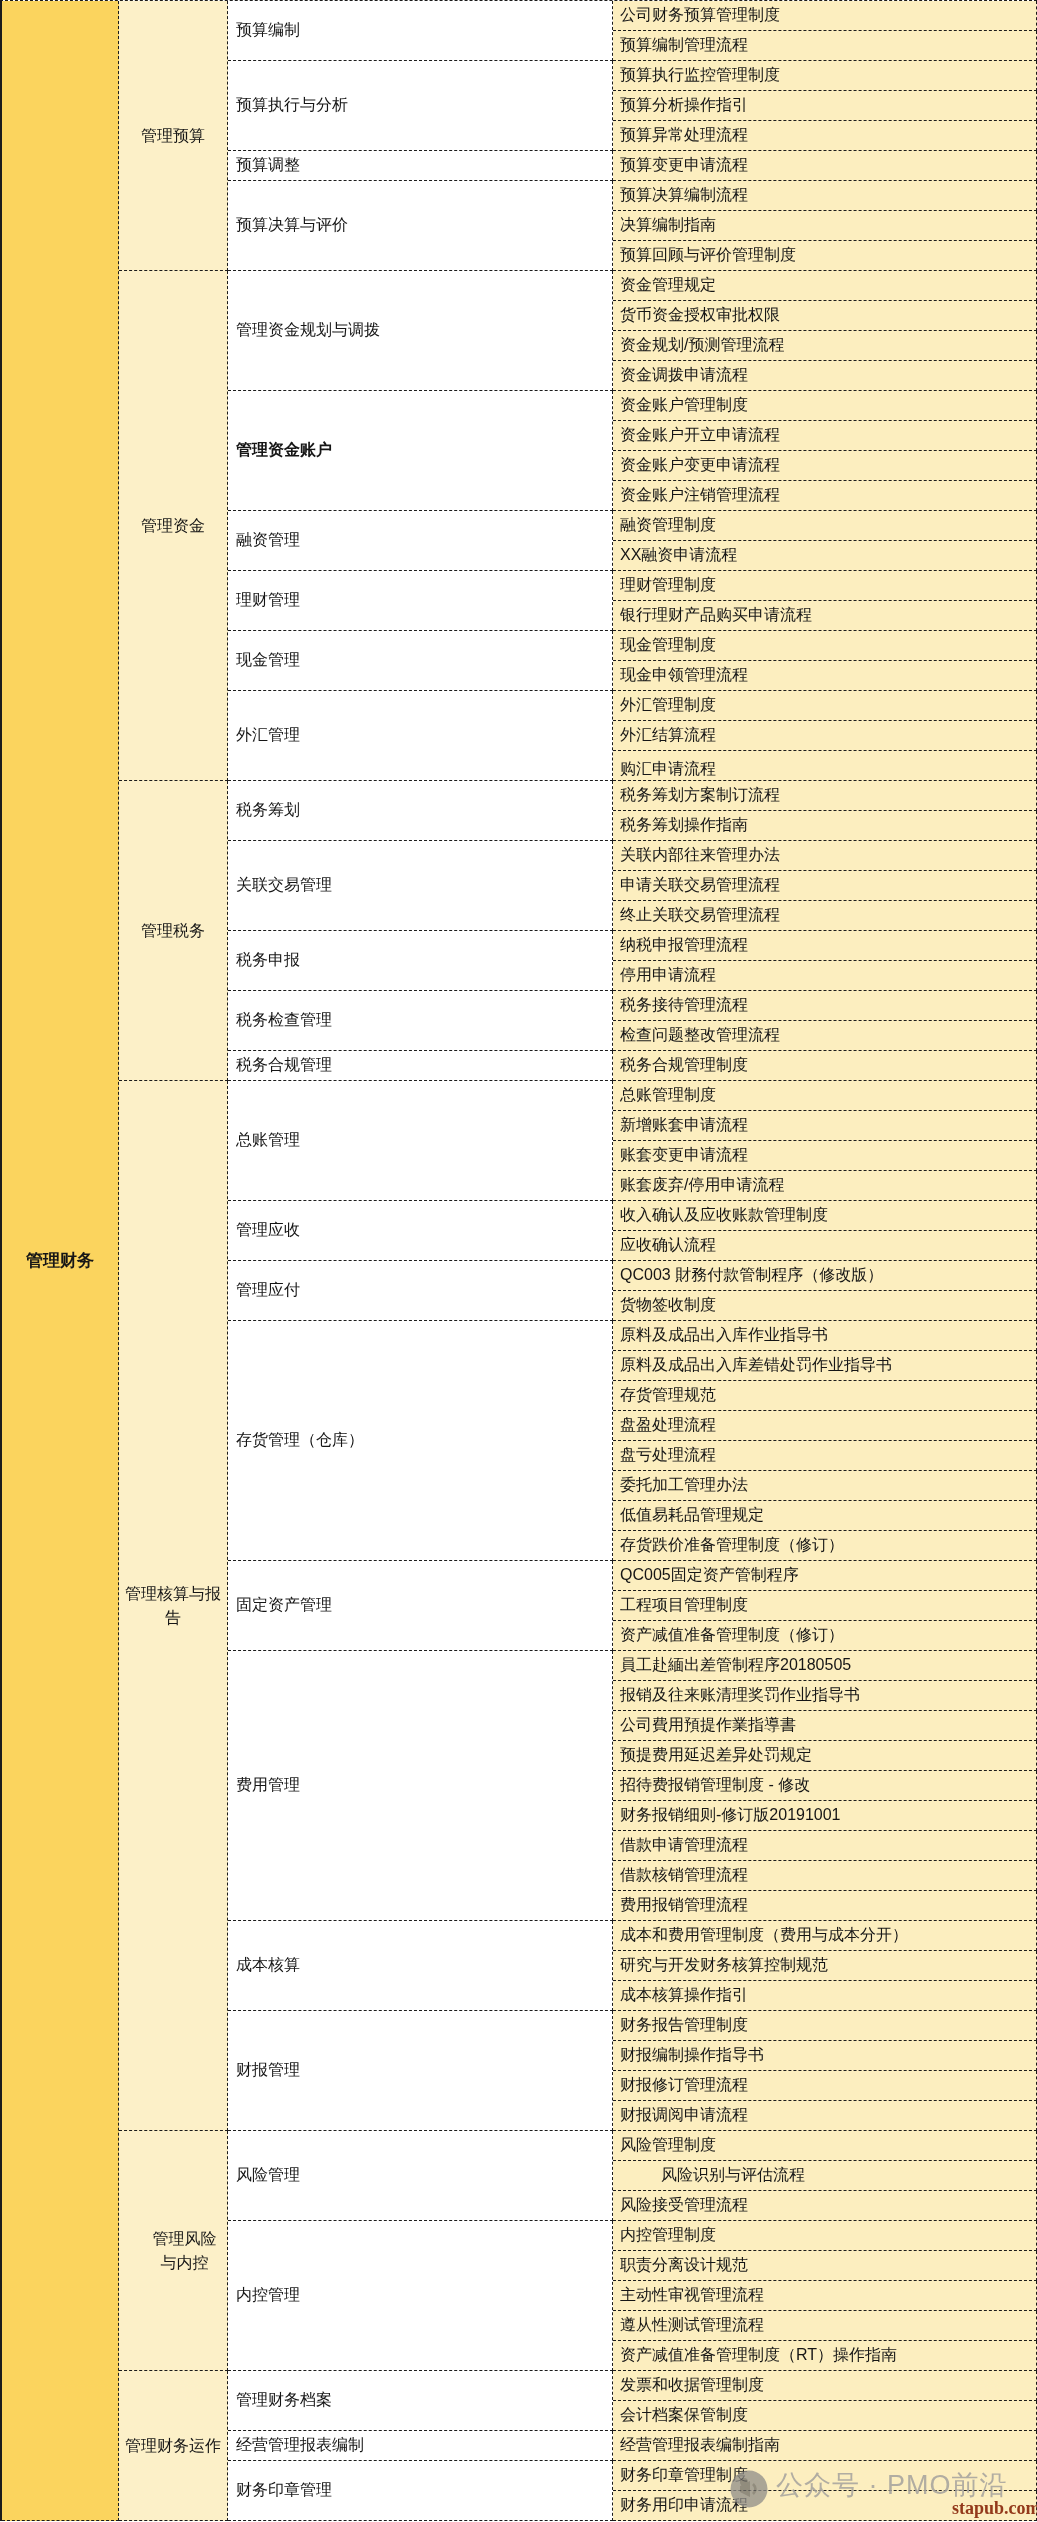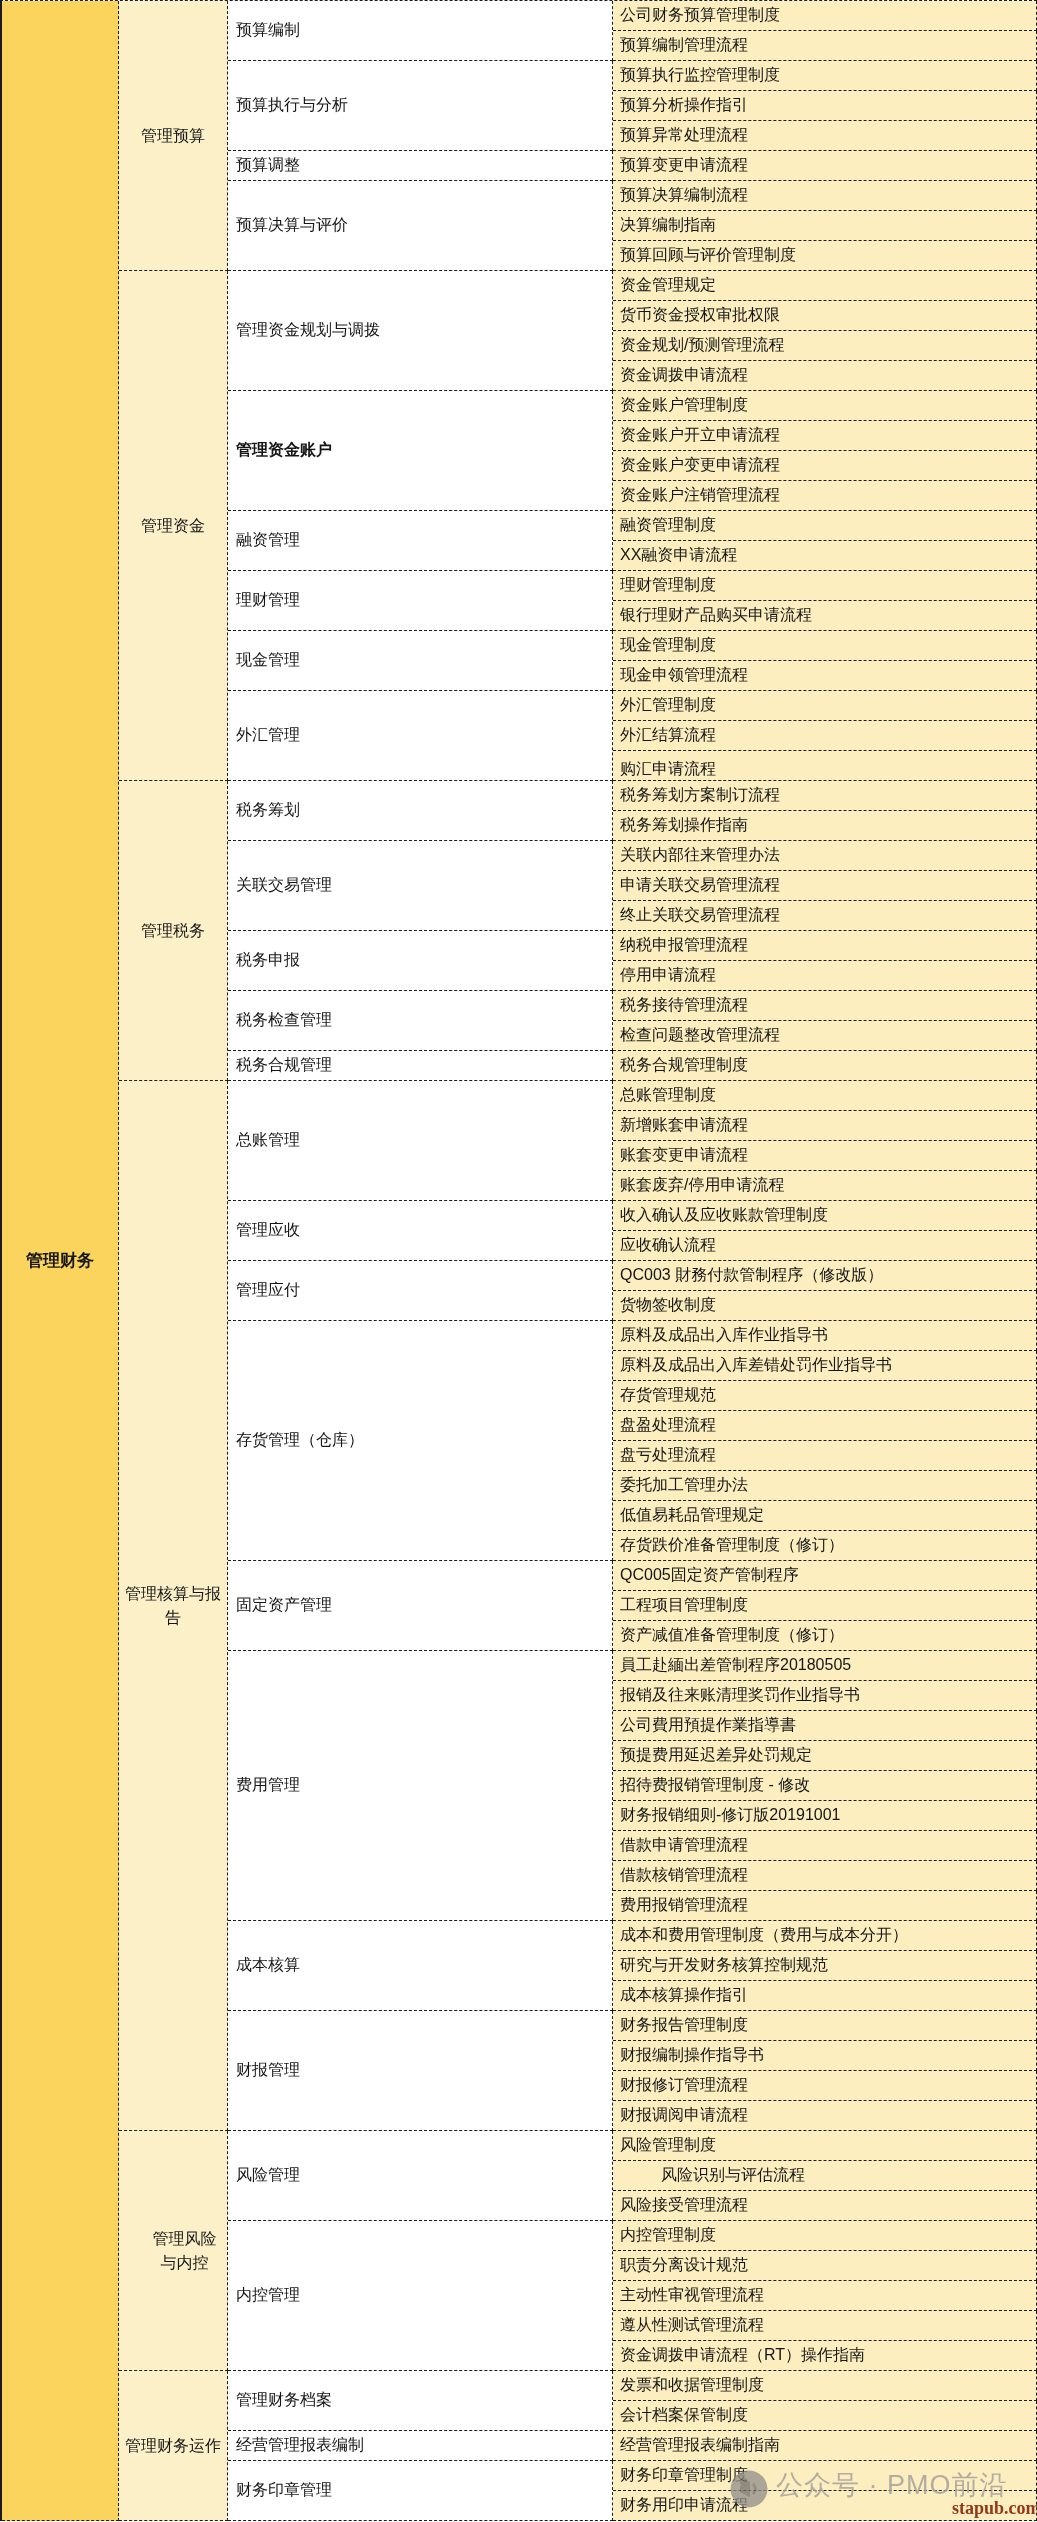--- a/index.html
+++ b/index.html
@@ -409,21 +409,21 @@
     <div class="cell c4" style="grid-area: 76 / 4 / span 1;">
       <span>职责分离设计规范</span>
     </div>
     <div class="cell c4" style="grid-area: 77 / 4 / span 1;">
       <span>主动性审视管理流程</span>
     </div>
     <div class="cell c4" style="grid-area: 78 / 4 / span 1;">
       <span>遵从性测试管理流程</span>
     </div>
     <div class="cell c4" style="grid-area: 79 / 4 / span 1;">
-      <span>资金调拨申请流程（RT）操作指南</span>
+      <span>资产减值准备管理制度（RT）操作指南</span>
     </div>
     <div class="cell c2" style="grid-area: 80 / 2 / span 5;">
       <span>管理财务运作</span>
     </div>
     <div class="cell c3" style="grid-area: 80 / 3 / span 2;">
       <span>管理财务档案</span>
     </div>
     <div class="cell c4" style="grid-area: 80 / 4 / span 1;">
       <span>发票和收据管理制度</span>
     </div>

